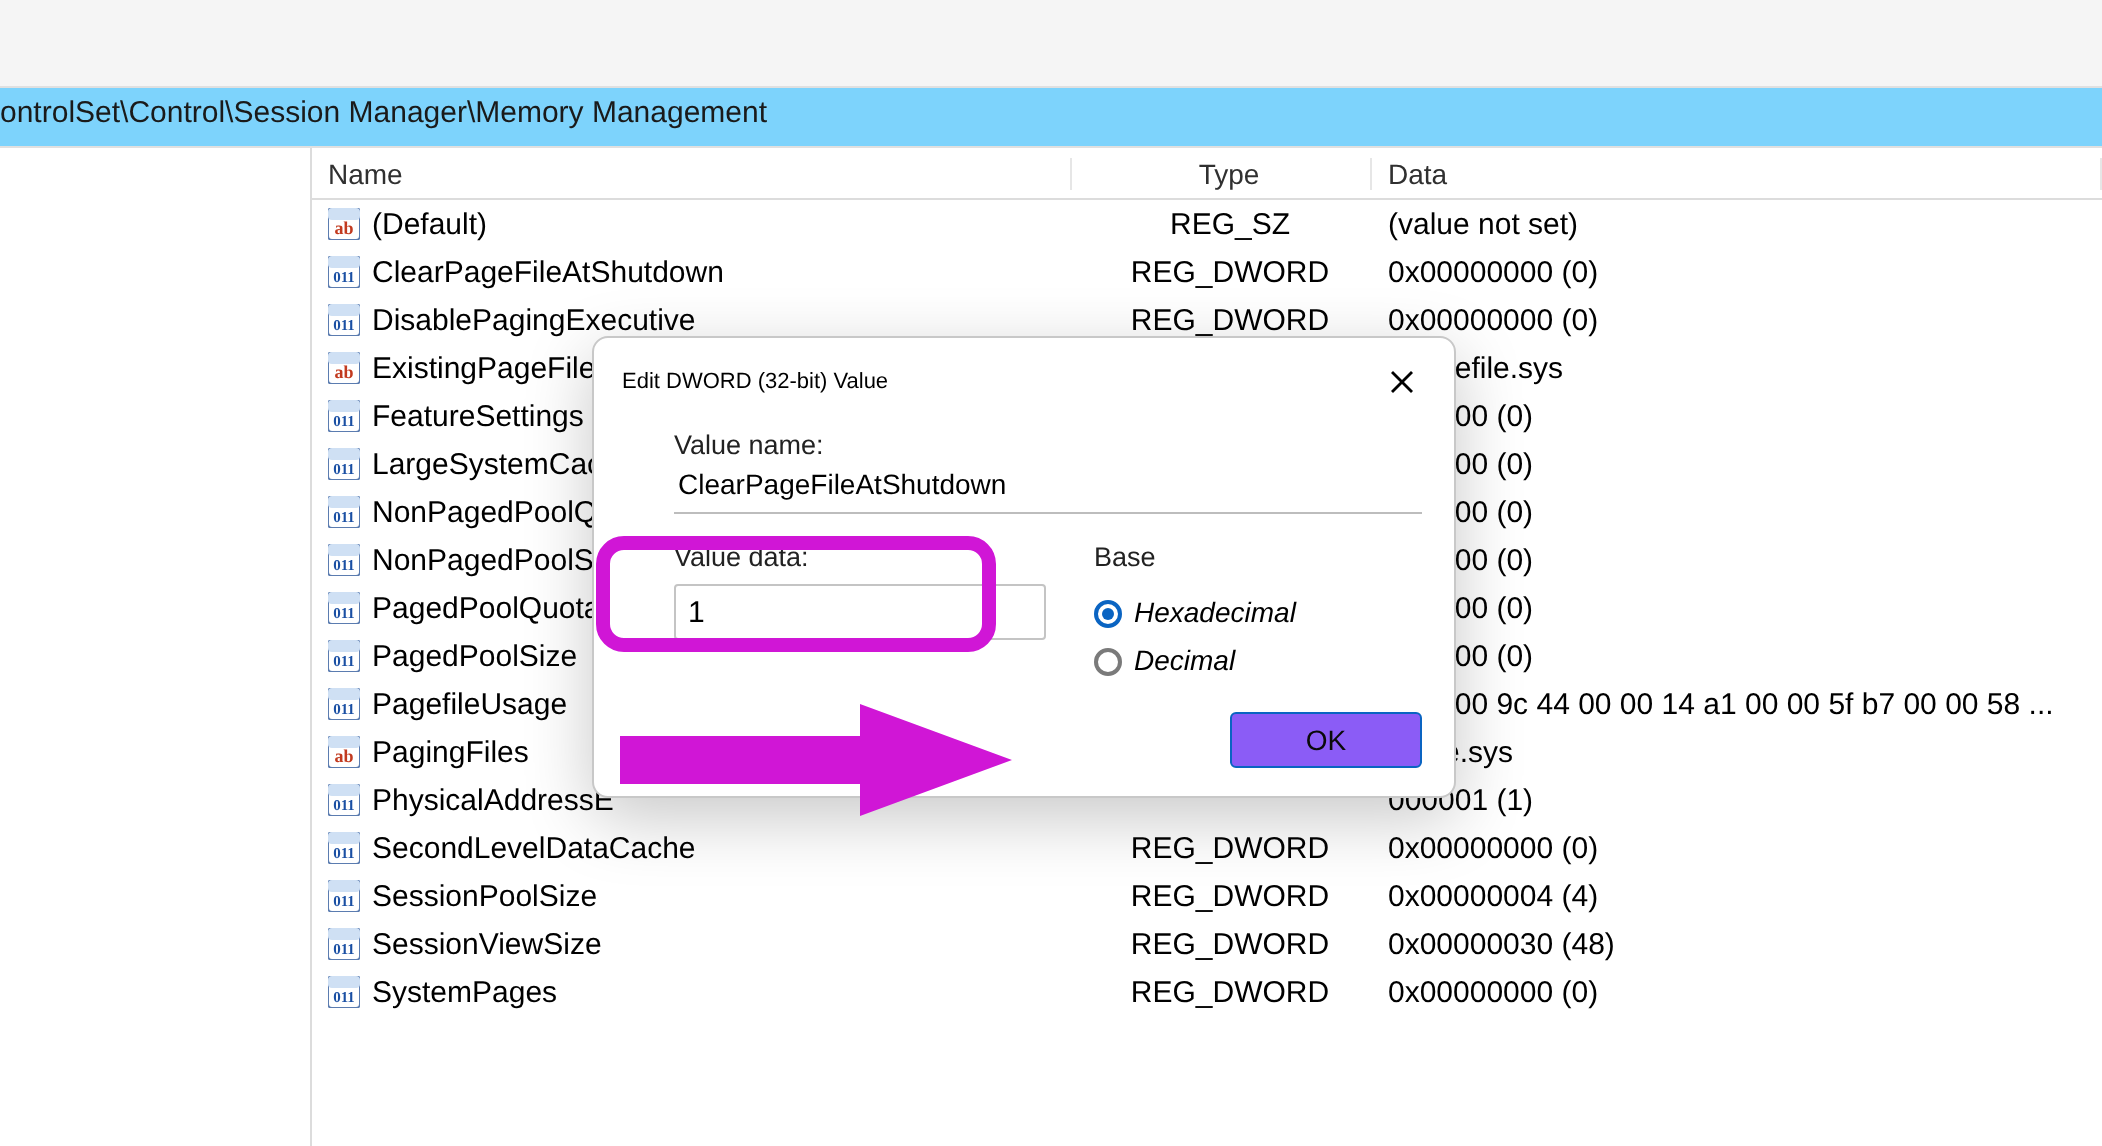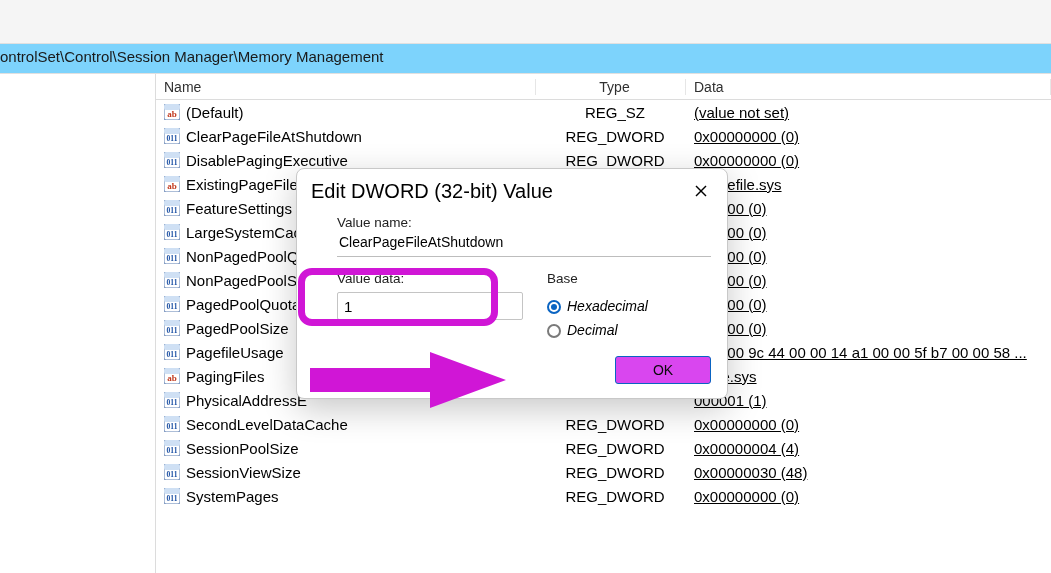--- a/index.html
+++ b/index.html
@@ -62,40 +62,39 @@
   .icon {
     width: 16px;
     height: 16px;
     display: inline-flex;
     flex: 0 0 16px;
   }
   .col-data-text {
     white-space: nowrap;
     overflow: hidden;
     text-overflow: ellipsis;
-    text-decoration: underline;
   }
 
   
   .dialog {
     position: absolute;
     left: 296px;
     top: 168px;
     width: 432px;
     background: #fff;
     border: 1px solid #c8c8c8;
     border-radius: 8px;
     box-shadow: 0 10px 34px rgba(0,0,0,.22);
     padding-bottom: 14px;
   }
   .dlg-title {
     display: flex;
     align-items: center;
     padding: 8px 10px 6px 14px;
-    font-size: 20px;
+    font-size: 11px;
   }
   .dlg-title .spacer { flex: 1; }
   .close-btn {
     width: 32px; height: 28px;
     display: inline-flex; align-items: center; justify-content: center;
     border-radius: 4px;
     cursor: pointer;
   }
   .dlg-body { padding: 2px 16px 0 16px; margin-left: 24px; }
   .field-label { font-size: 13.5px; color: #222; margin-top: 2px; }
@@ -123,21 +122,21 @@
   .radio {
     width: 14px; height: 14px; border-radius: 50%;
     border: 2px solid #7a7a7a; display:inline-flex; align-items:center; justify-content:center;
   }
   .radio.sel { border-color: #0a64c2; }
   .radio.sel::after { content:""; width:6px; height:6px; border-radius:50%; background:#0a64c2; }
   .dlg-actions { display:flex; gap:12px; justify-content:flex-end; padding: 18px 16px 0 16px; }
   .btn {
     width: 96px; height: 28px;
     border: 1px solid #bdbdbd;
-    background: #d946ef;
+    background: #8b5cf6;
     border-radius: 3px;
     display: inline-flex; align-items:center; justify-content:center;
     font-size: 14px;
     cursor: pointer;
   }
   .btn.primary { border-color:#0a64c2; color:#0a0a0a; }
 
   
   .hl-box {
     position: absolute;

